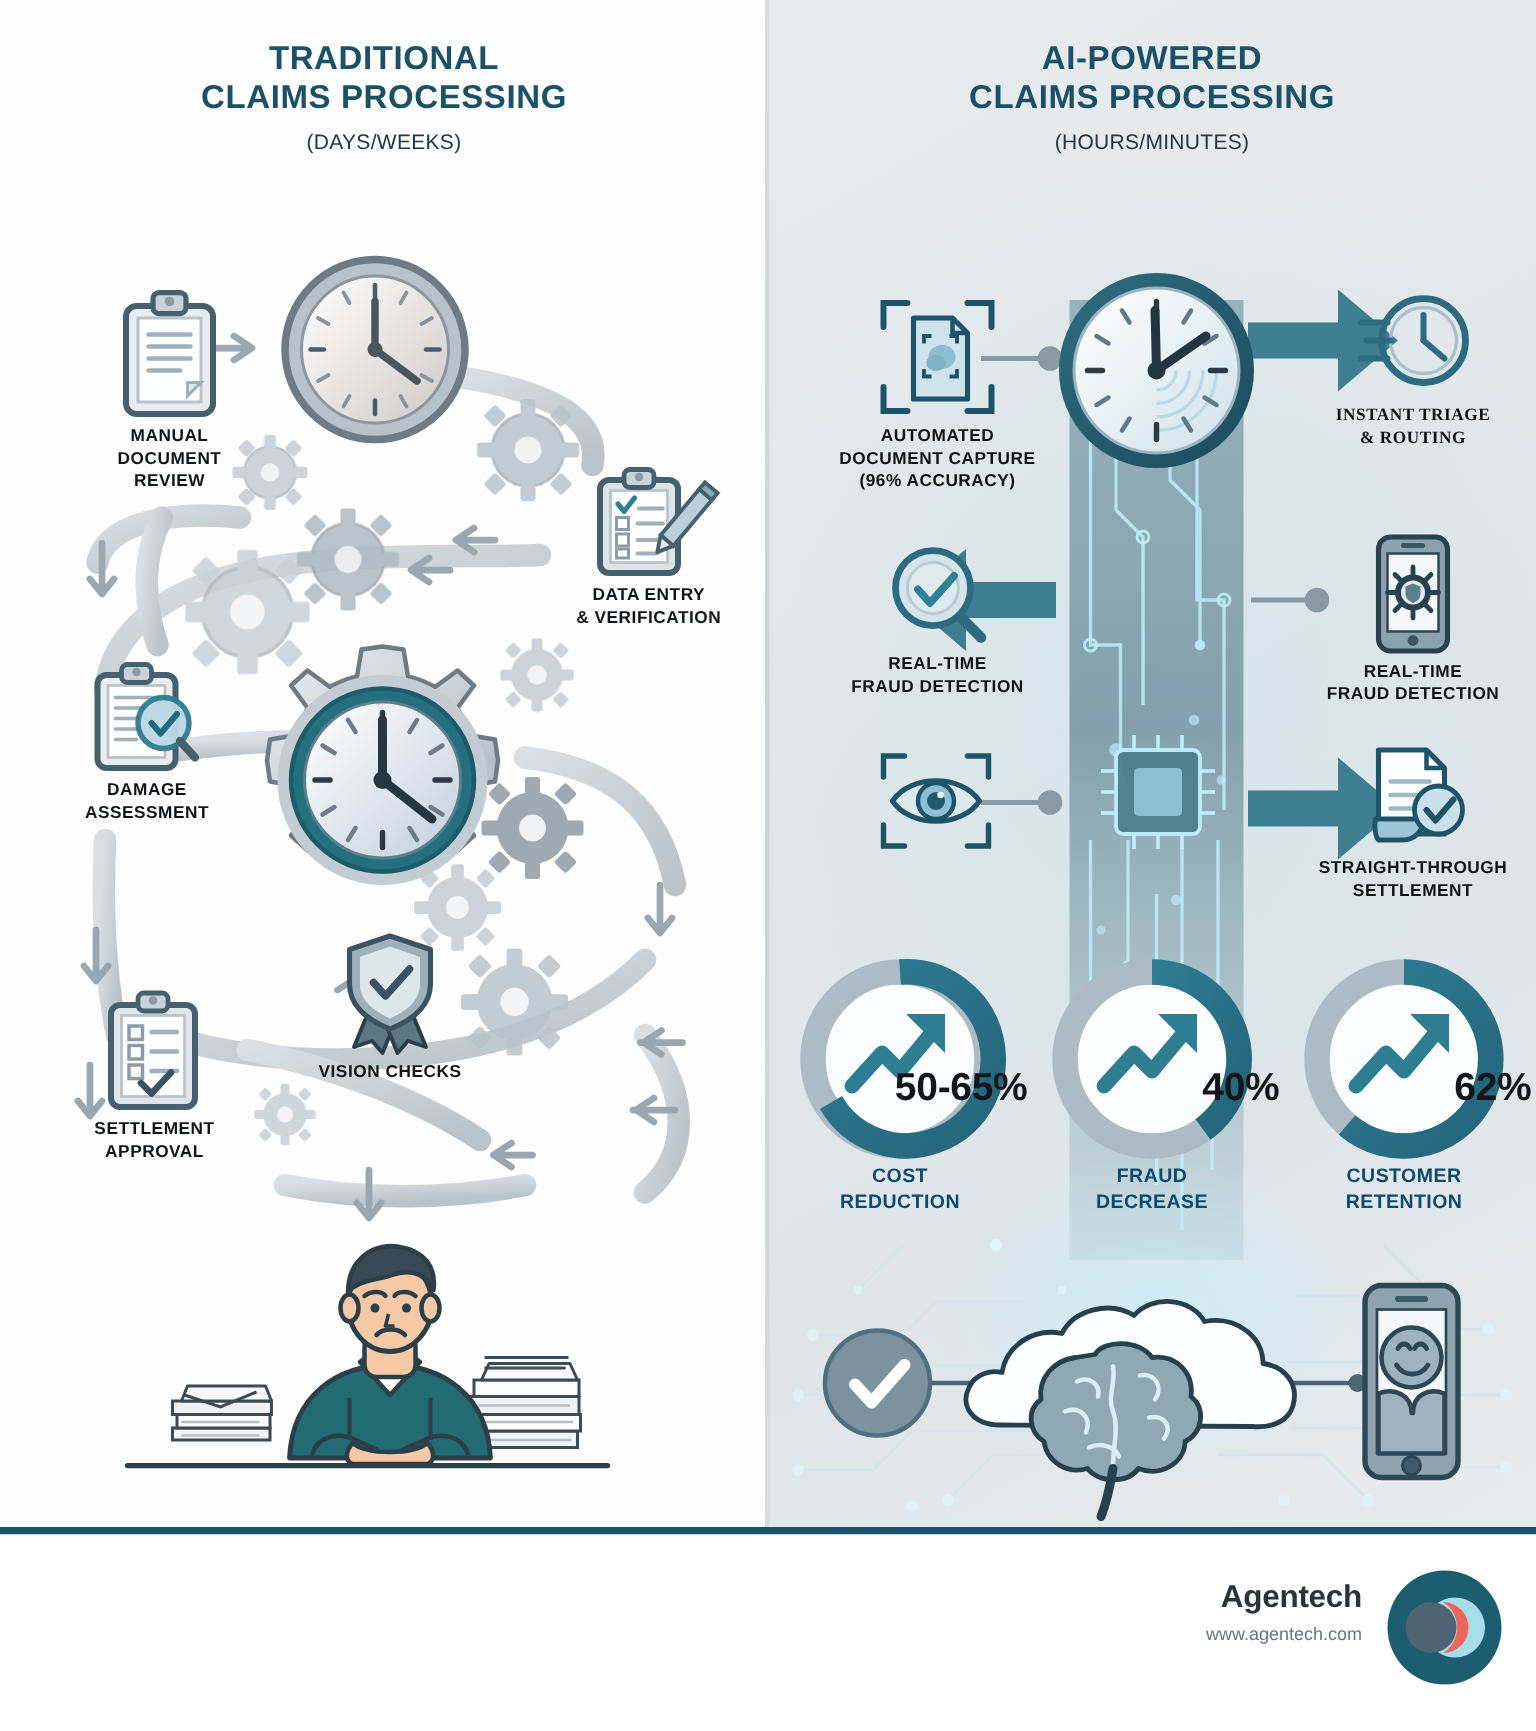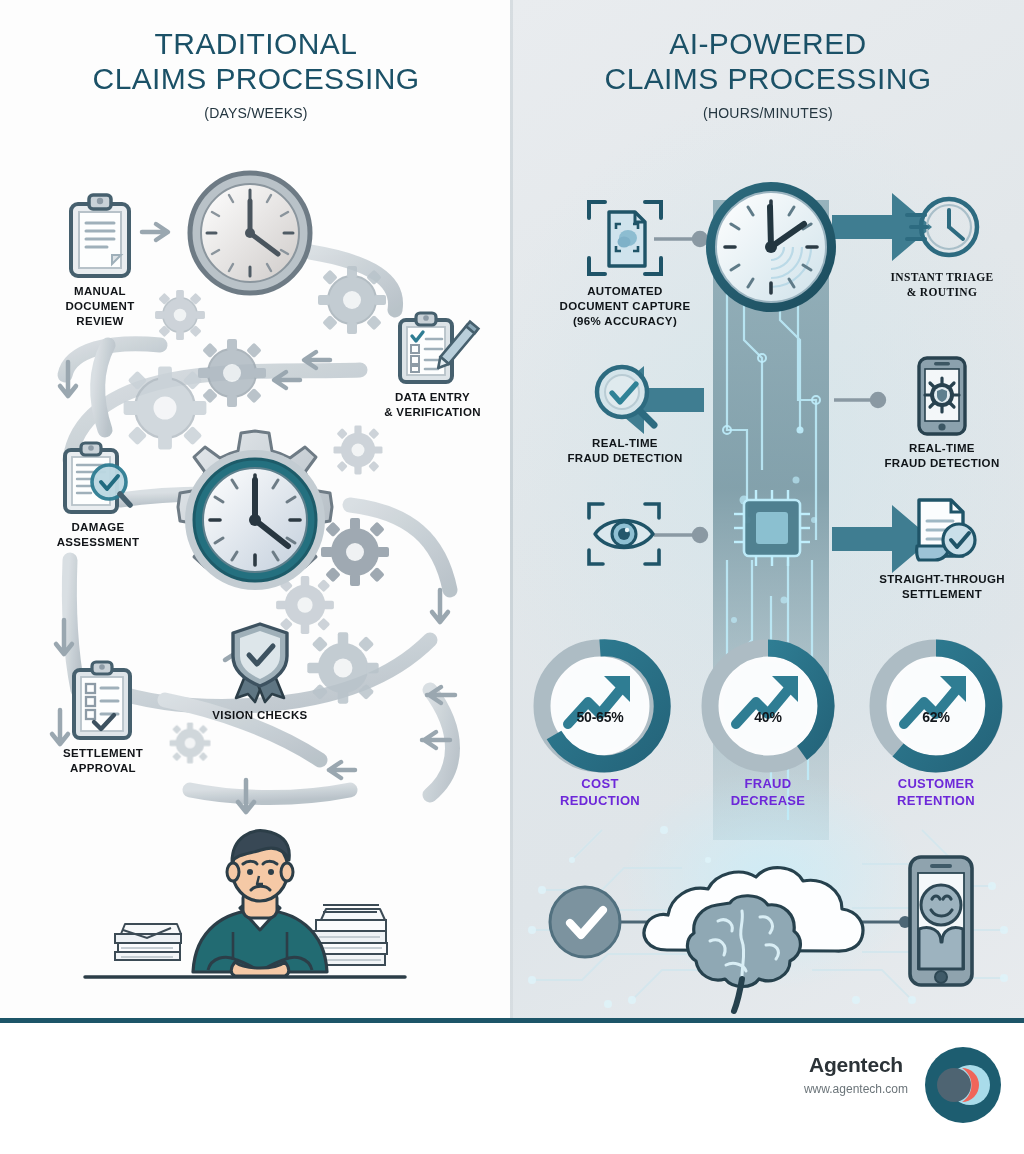--- a/index.html
+++ b/index.html
@@ -17,43 +17,43 @@
     background:
       radial-gradient(ellipse 420px 520px at 50% 45%, rgba(205,228,235,.55), rgba(226,231,235,0) 70%),
       linear-gradient(150deg,#e9ecef 0%,#e2e7ea 40%,#dfe5e9 70%,#e8ebee 100%);
   }
   .panel-divider{position:absolute;left:510px;top:0;width:3px;height:1018px;
     background:linear-gradient(180deg,#d7dde1,#c9d2d7 50%,#d7dde1);}
   .bottom-rule{position:absolute;left:0;top:1018px;width:1024px;height:5px;background:#1d5568;}
 
   
   .title-block{position:absolute;top:26px;width:100%;text-align:center;}
-  .title-main{color:#1b5167;font-size:30px;font-weight:normal;letter-spacing:.4px;line-height:1.17;}
+  .title-main{color:#1b5167;font-size:22px;font-weight:bold;letter-spacing:.4px;line-height:1.17;}
   .title-sub{color:#243640;font-size:14px;font-weight:400;margin-top:9px;letter-spacing:.2px;}
 
   
   .node{position:absolute;text-align:center;}
   .node .cap{font-size:11.5px;font-weight:bold;color:#111418;line-height:1.32;
     letter-spacing:.35px;white-space:pre-line;margin-top:4px;}
   .node-right .cap{color:#0f1418;}
 
   svg{display:block;overflow:visible;}
 
   
   .stats{position:absolute;left:512px;top:636px;width:512px;height:190px;}
   .stat{position:absolute;width:170px;text-align:center;}
-  .stat .val{position:absolute;left:0;top:73px;width:170px;text-align:center;
-    font-size:14px;font-weight:bold;color:#11161b;letter-spacing:-.2px;}
+  .stat .val{position:absolute;left:0;top:73px;width:170px;text-align:right;
+    font-size:26px;font-weight:bold;color:#11161b;letter-spacing:-.2px;}
   .stat .cap{position:absolute;left:0;top:140px;width:170px;text-align:center;
-    font-size:13px;font-weight:bold;color:#6d28d9;line-height:1.28;white-space:pre-line;letter-spacing:.3px;}
+    font-size:13px;font-weight:bold;color:#0c4a6e;line-height:1.28;white-space:pre-line;letter-spacing:.3px;}
 
   
   .footer{position:absolute;left:0;top:1023px;width:1024px;height:131px;background:#fff;}
   .brand{position:absolute;right:116px;top:30px;text-align:right;}
-  .brand-name{font-size:21px;font-weight:bold;color:#2c3338;letter-spacing:-.2px;text-align:center;}
+  .brand-name{font-size:21px;font-weight:bold;color:#2c3338;letter-spacing:-.2px;}
   .brand-url{font-size:12px;color:#6b7479;margin-top:5px;}
   .logo{position:absolute;right:22px;top:23px;width:78px;height:78px;}
 </style>
 </head>
 <body>
 
 <div class="poster">
 
   <div class="panel panel-left">
 
@@ -292,21 +292,21 @@
         <line x1="72" y1="135" x2="77" y2="127"></line>
           <line x1="55" y1="118" x2="63" y2="113"></line>
         <line x1="55" y1="72" x2="63" y2="77"></line>
           <line x1="72" y1="55" x2="77" y2="63"></line>
       </g>
       <line x1="95" y1="95" x2="95" y2="55" stroke="#283640" stroke-width="6" stroke-linecap="round"></line>
       <line x1="95" y1="95" x2="128" y2="121" stroke="#283640" stroke-width="6" stroke-linecap="round"></line>
       <circle cx="95" cy="95" r="6" fill="#283640"></circle>
     </svg>
 
-    <div class="node" style="left:25px;top:192px;width:150px;text-align:center;">
+    <div class="node" style="left:38px;top:192px;width:150px;text-align:center;">
       <svg width="70" height="88" style="margin:0 auto">
         <rect x="6" y="12" width="58" height="72" rx="7" fill="#e9edf0" stroke="#46606e" stroke-width="4"></rect>
         <rect x="14" y="20" width="42" height="56" fill="#fdfefe" stroke="#b7c2c9" stroke-width="2"></rect>
         <rect x="24" y="3" width="22" height="14" rx="4" fill="#c9d2d8" stroke="#46606e" stroke-width="3.5"></rect>
         <circle cx="35" cy="9" r="3.2" fill="#8d9ba6"></circle>
         <g stroke="#9fb0ba" stroke-width="3" stroke-linecap="round">
           <line x1="21" y1="31" x2="49" y2="31"></line>
             <line x1="21" y1="39" x2="49" y2="39"></line>
           <line x1="21" y1="47" x2="49" y2="47"></line>
             <line x1="21" y1="55" x2="42" y2="55"></line>

